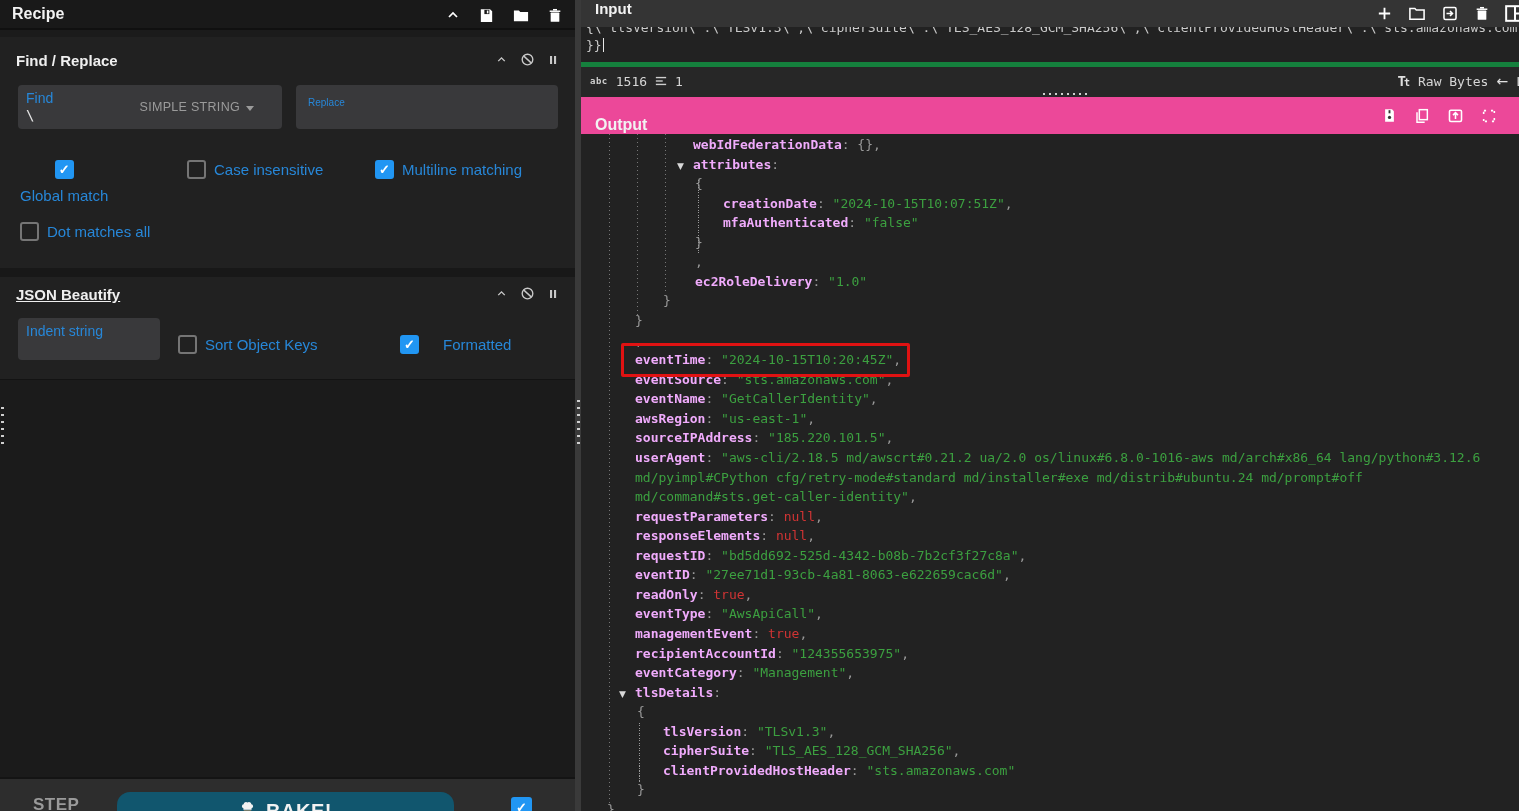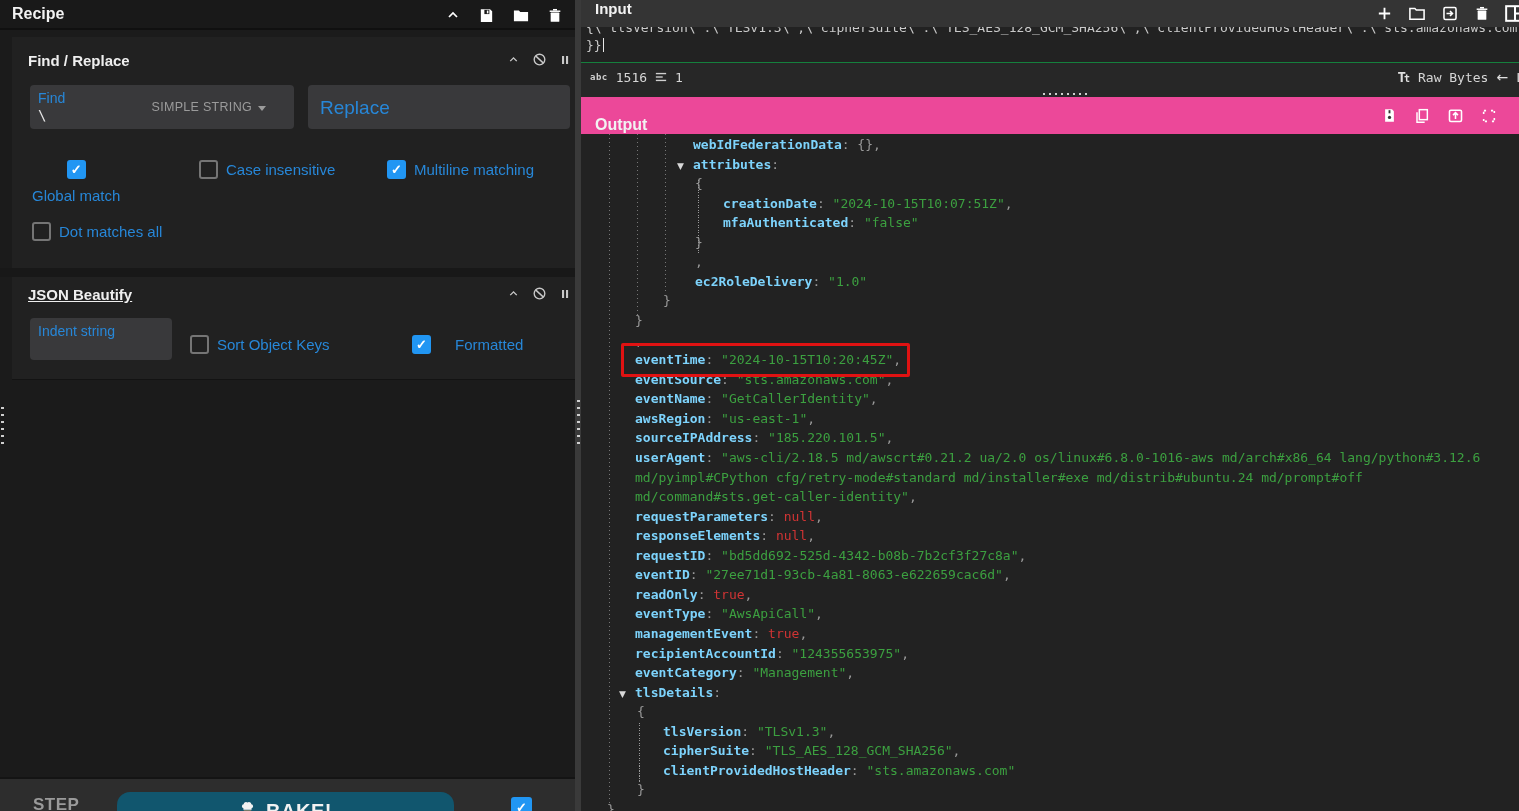--- a/index.html
+++ b/index.html
@@ -8,33 +8,33 @@
   .app { position:relative; width:1519px; height:811px; overflow:hidden; background:#1a1a1a; }
 
   
   .recipe-panel { position:absolute; left:0; top:0; width:575px; height:811px; background:#1b1b1b; overflow:hidden; }
   .recipe-title { position:absolute; left:0; top:0; width:575px; height:30px; background:#191919; border-bottom:2px solid #101010; display:flex; align-items:center; padding:0 12px; }
   .recipe-title .ttl { color:#f2f2f2; font-size:16px; font-weight:bold; }
   .rtools { position:absolute; right:12px; top:0; height:30px; display:flex; align-items:center; gap:17px; }
   .icon { display:inline-flex; align-items:center; justify-content:center; cursor:pointer; }
   .icon svg { display:block; }
 
-  .op { position:absolute; left:12px; width:575px; background:#212121;padding-left:36px; }
+  .op { position:absolute; left:0; width:575px; background:#212121;padding-left:36px; }
   .op1 { top:37px; height:231px; }
   .opgap { position:absolute; left:0; top:268px; width:575px; height:9px; background:#181818; }
   .op2 { top:277px; height:103px; border-bottom:1px solid #131313; }
   .op-title { position:absolute; left:16px; color:#efefef; font-size:15px; font-weight:bold; }
   .optools { position:absolute; right:16px; display:flex; gap:12px; align-items:center; }
 
   .argbox { position:absolute; background:#39393b; border-radius:4px; }
   .arg-label { position:absolute; left:8px; top:5px; font-size:14px; color:#2787d8; }
   .arg-value { position:absolute; left:8px; top:22px; font-size:14px; color:#e8e8e8; font-family:"DejaVu Sans Mono", monospace; }
   .arg-type { position:absolute; right:42px; top:15px; font-size:12.5px; color:#9b9b9b; letter-spacing:.3px; }
   .caret { position:absolute; right:28px; top:21px; width:0; height:0; border-left:4px solid transparent; border-right:4px solid transparent; border-top:5px solid #9b9b9b; }
-  .placeholder { position:absolute; left:12px; top:12px; font-size:19px; color:#2787d8; }
+  .placeholder { position:absolute; left:12px; top:12px; font-size:10px; color:#2787d8; }
 
   .cb { position:absolute; display:flex; align-items:center; gap:8px; cursor:pointer; }
   .cb .box { width:19px; height:19px; border-radius:3px; border:2px solid #757575; background:transparent; display:flex; align-items:center; justify-content:center; color:transparent; font-size:13px; font-weight:bold; }
   .cb.on .box { background:#2196f3; border-color:#2196f3; color:#fff; }
   .cb .box::after { content:"\2713"; }
   .cb .cb-label { color:#2787d8; font-size:15px; }
 
   .rec-empty { position:absolute; left:0; top:381px; width:575px; height:396px; background:#1b1b1b; }
 
   .controls { position:absolute; left:0; top:777px; width:575px; height:34px; background:#2d2d2d; border-top:2px solid #141414; overflow:hidden; }
@@ -56,38 +56,38 @@
 
   .input-title { position:absolute; left:0; top:0; width:938px; height:27px; background:#343434; display:flex; padding:0 0 0 14px; overflow:hidden; }
   .panel-ttl { color:#f2f2f2; font-size:15px; font-weight:bold; }
   .itools { position:absolute; right:-6px; top:0; height:27px; display:flex; align-items:center; gap:15px; }
 
   .input-text { position:absolute; left:0; top:27px; width:938px; height:35px; background:#222; overflow:hidden; font-family:"DejaVu Sans Mono", monospace; font-size:13px; color:#c9c9c9; }
   .iline1 { position:absolute; left:5px; top:-7px; white-space:pre; }
   .iline2 { position:absolute; left:5px; top:11px; white-space:pre; }
   .cursor { display:inline-block; width:1px; height:14px; background:#e8e8e8; vertical-align:-2px; margin-left:1px; }
 
-  .input-status { position:absolute; left:0; top:62px; width:938px; height:28px; background:#272727; border-top:1px solid #15803d; overflow:hidden; font-family:"DejaVu Sans Mono", monospace; font-size:13px; color:#d6d6d6; }
+  .input-status { position:absolute; left:0; top:62px; width:938px; height:28px; background:#272727; border-top:5px solid #15803d; overflow:hidden; font-family:"DejaVu Sans Mono", monospace; font-size:13px; color:#d6d6d6; }
   .istat-left { position:absolute; left:9px; top:0; height:28px; display:flex; align-items:center; gap:8px; }
   .istat-right { position:absolute; right:-5px; top:0; height:28px; display:flex; align-items:center; gap:8px; }
   .mini-label { font-size:9px; font-weight:bold; color:#cfcfcf; letter-spacing:.5px; }
   .enc-big { font-size:14px; font-weight:bold; color:#e0e0e0; }
   .enc-small { font-size:10px; font-weight:bold; color:#e0e0e0; margin-left:-2px; }
   .arrow-glyph { font-size:14px; color:#e0e0e0; font-family:"DejaVu Sans", sans-serif; }
 
   .io-divider { position:absolute; left:0; top:90px; width:938px; height:7px; background:#272727; }
   .hgrip { position:absolute; left:462px; top:3px; width:46px; height:2px; background:repeating-linear-gradient(to right,#cfcfcf 0 2px,transparent 2px 6px); }
 
   .output-title { position:absolute; left:0; top:97px; width:938px; height:37px; background:#ec4899; display:flex; align-items:flex-end; padding-left:14px; }
   .output-title .panel-ttl { font-size:16px; }
   .otools { position:absolute; right:22px; top:0; height:37px; display:flex; align-items:center; gap:17px; }
 
   .output-content { position:absolute; left:0; top:134px; width:938px; height:677px; background:#222; overflow:hidden; font-family:"DejaVu Sans Mono", monospace; font-size:13px; }
   .oline { position:absolute; white-space:pre; z-index:2; line-height:15px; }
-  .oline .k { color:#7dd3fc; font-weight:bold; }
+  .oline .k { color:#f0abfc; font-weight:bold; }
   .oline .p { color:#9a9a9a; }
   .oline .s { color:#3ca040; }
   .oline .r { color:#d03434; }
   .oline .mk { position:absolute; left:-16px; top:2px; font-size:9px; color:#d8d8d8; font-family:"DejaVu Sans", sans-serif; }
   .guide { position:absolute; width:1px; z-index:1; background:repeating-linear-gradient(to bottom,#777 0 1px,transparent 1px 4px); }
   .guide.dense { background:repeating-linear-gradient(to bottom,#9a9a9a 0 1px,transparent 1px 2.5px); }
   .hl-box { position:absolute; left:40px; top:209px; width:289px; height:34px; border:3px solid #e01212; border-radius:2px; z-index:5; }
 </style>
 </head>
 <body>

